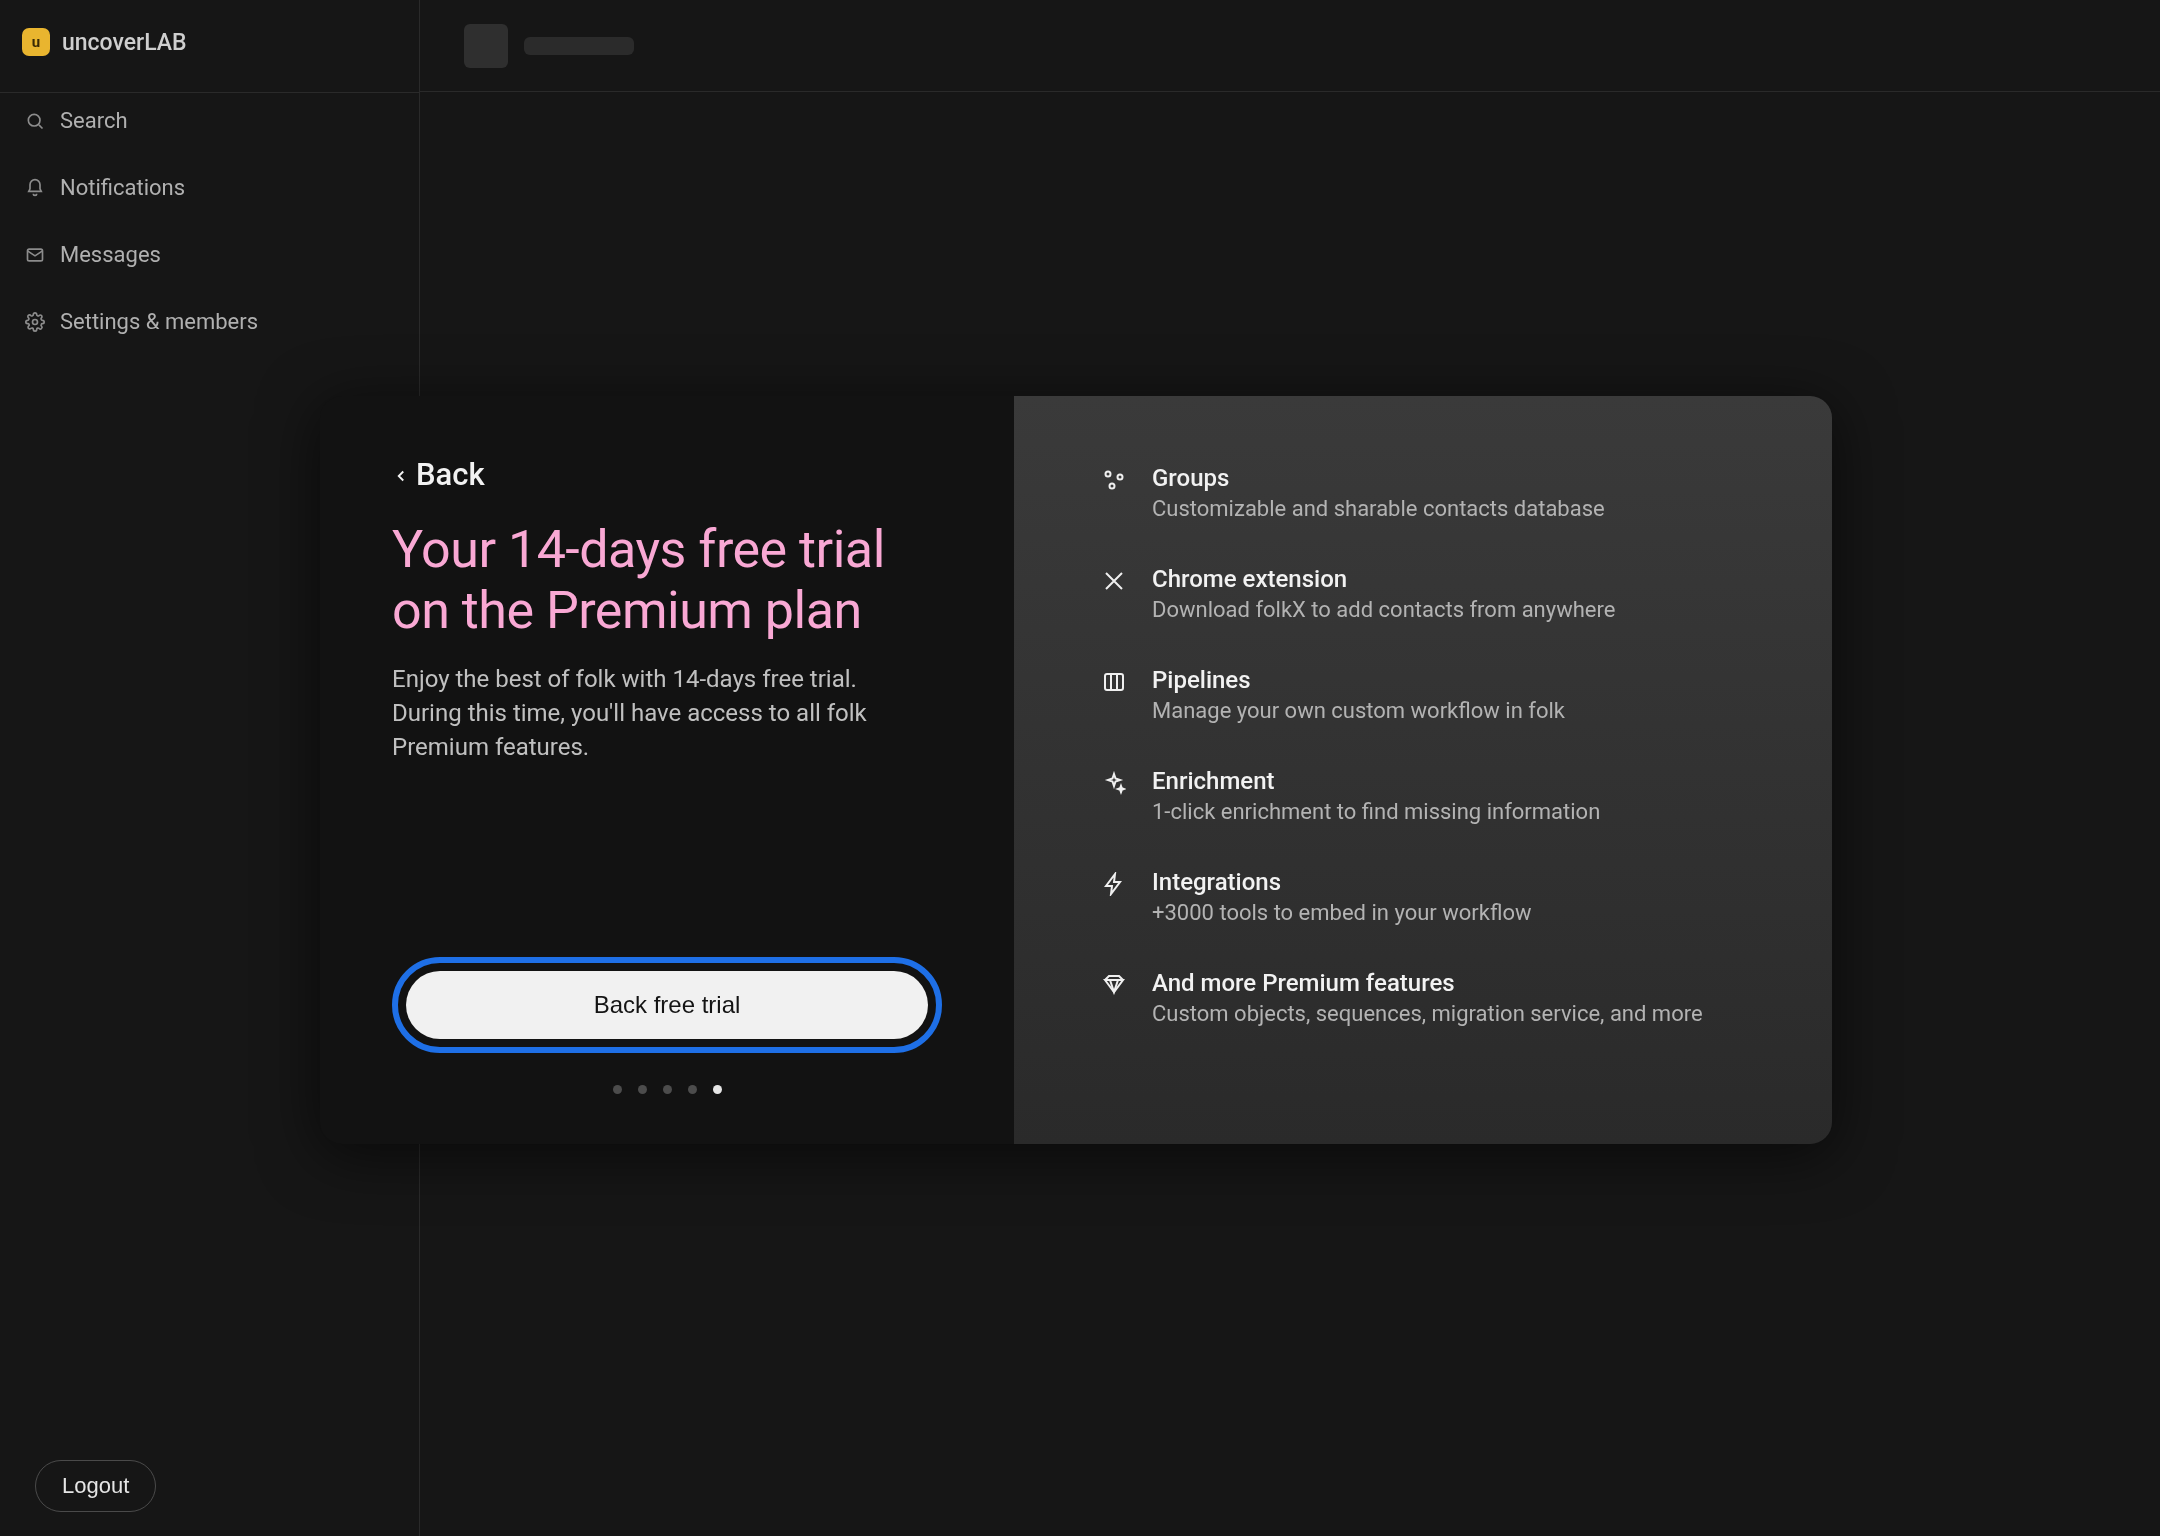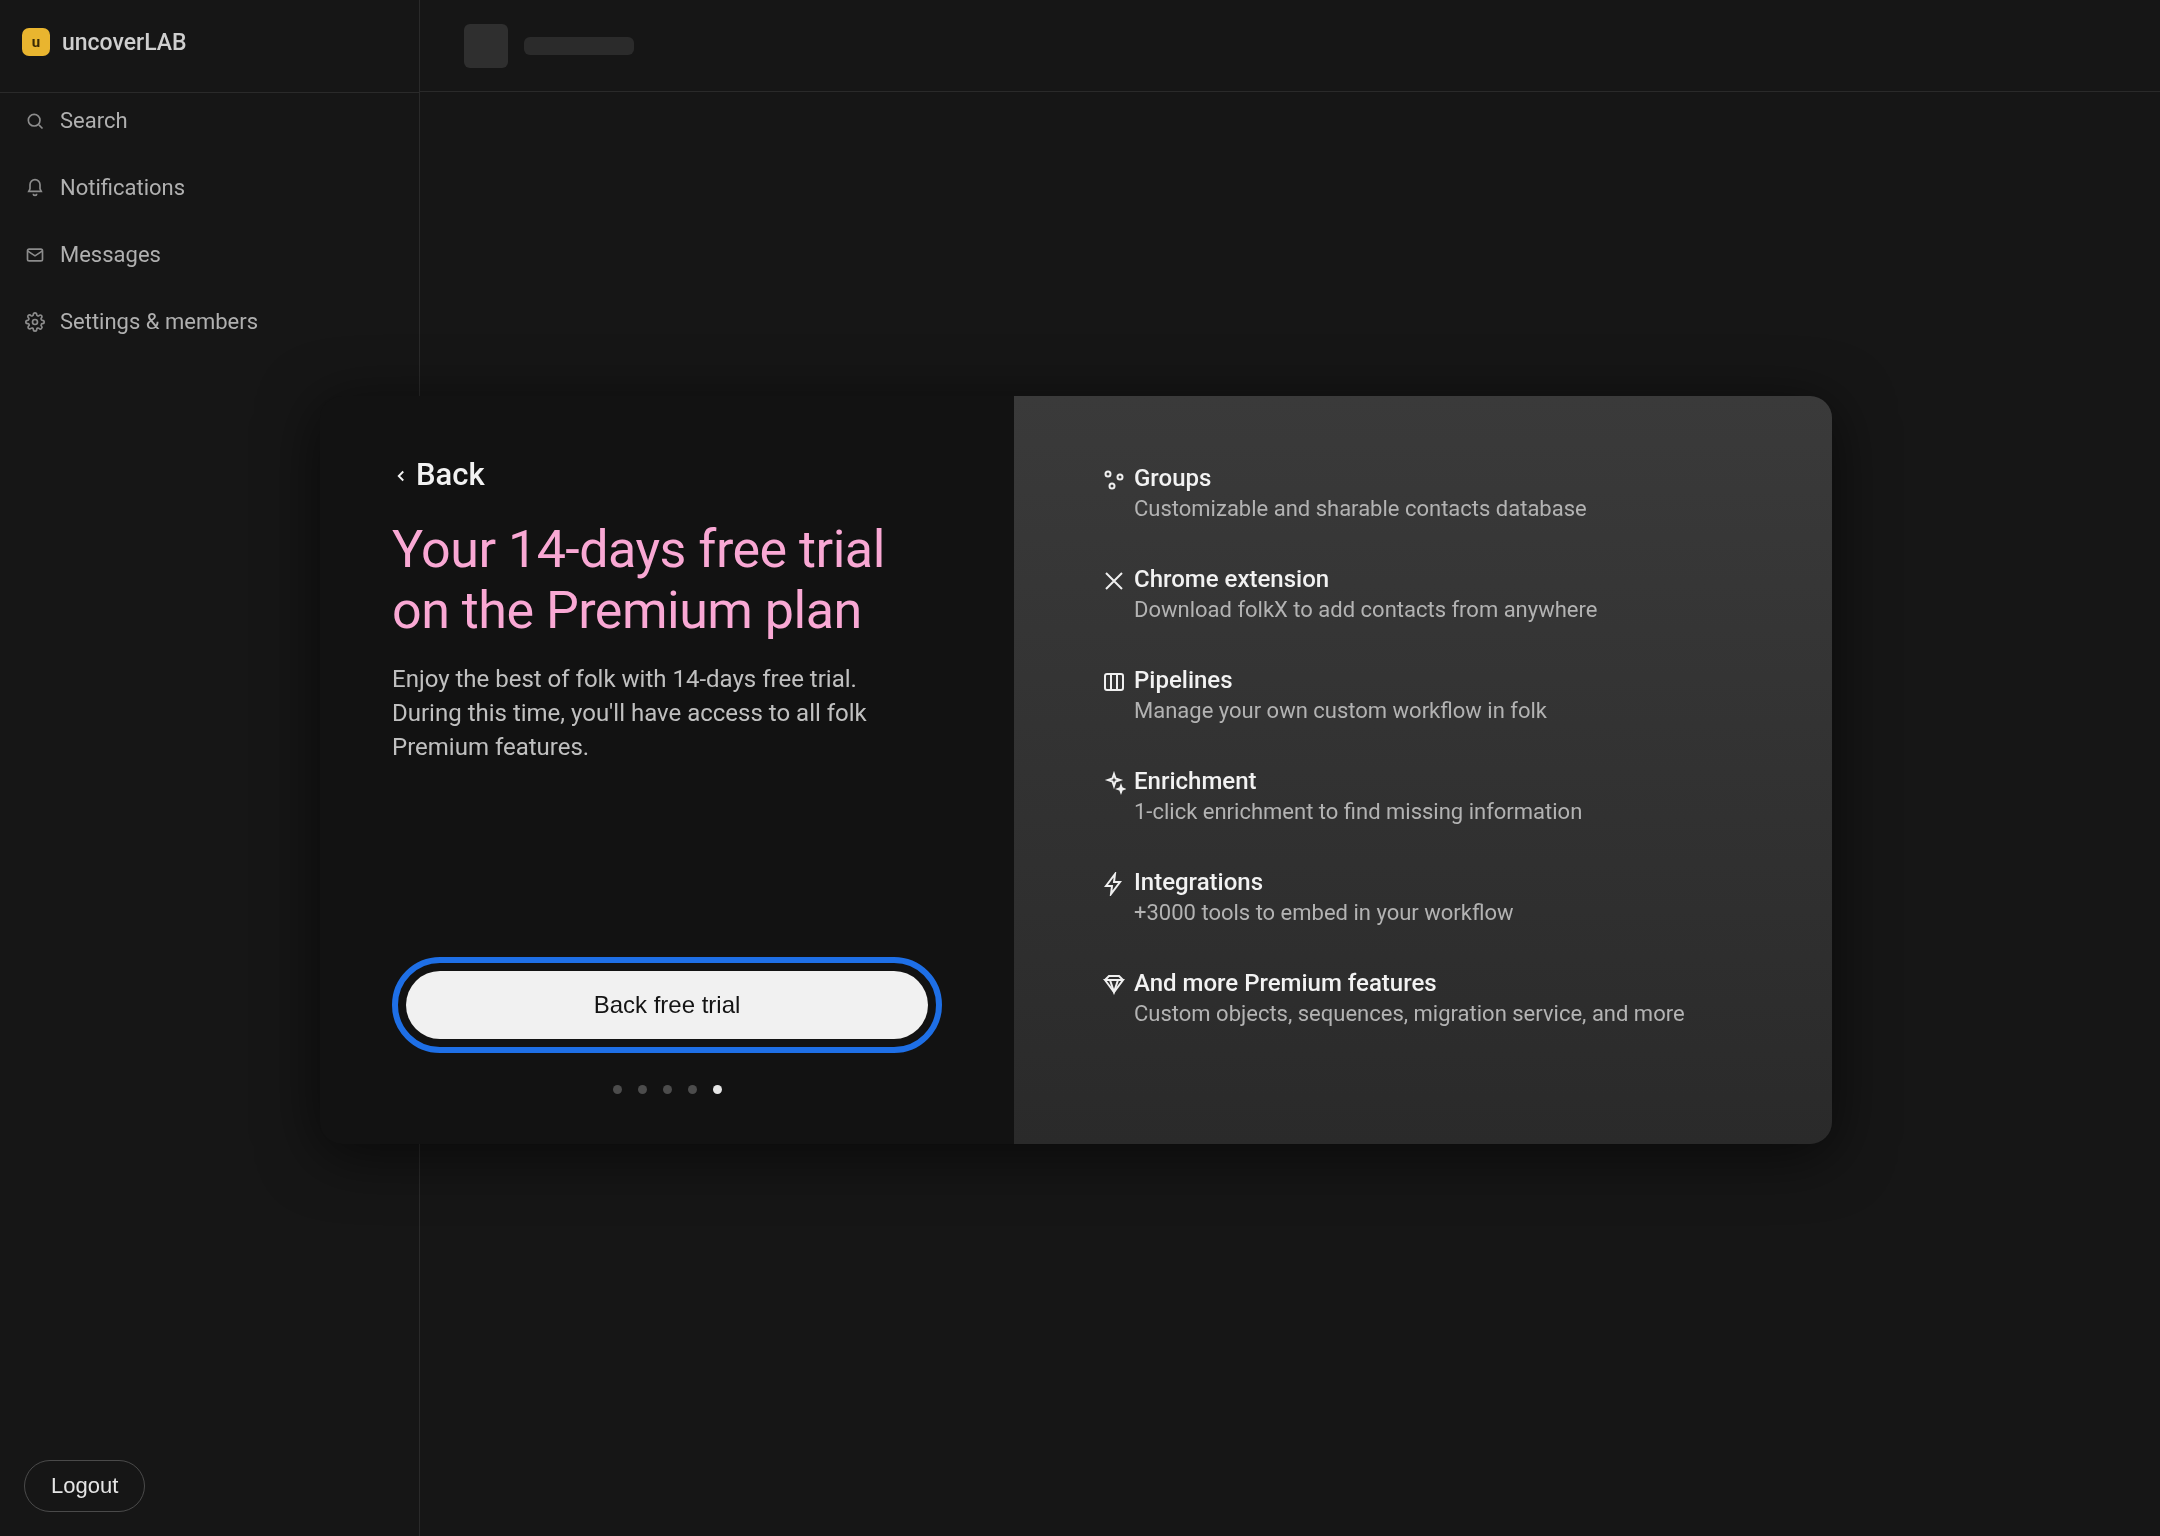--- a/index.html
+++ b/index.html
@@ -81,20 +81,21 @@
     width: 22px;
     height: 22px;
     display: inline-flex;
     align-items: center;
     justify-content: center;
     color: #8c8c8c;
   }
   .logout-wrap {
     margin-top: auto;
     padding: 24px;
+    margin-left: 11px;
   }
   .logout-btn {
     background: transparent;
     color: #e5e5e5;
     border: 1px solid #4a4a4a;
     border-radius: 999px;
     padding: 12px 26px;
     font-size: 22px;
     cursor: pointer;
   }
@@ -213,21 +214,21 @@
     flex: 1;
     background: linear-gradient(180deg, #3a3a3a 0%, #2a2a2a 100%);
     padding: 68px 76px 68px 86px;
     display: flex;
     flex-direction: column;
     gap: 44px;
   }
   .feature {
     display: flex;
     align-items: flex-start;
-    gap: 6px;
+    gap: 24px;
   }
   .feature-icon {
     width: 28px;
     height: 28px;
     flex: 0 0 28px;
     display: inline-flex;
     align-items: center;
     justify-content: center;
     color: #f0f0f0;
     margin-top: 2px;

